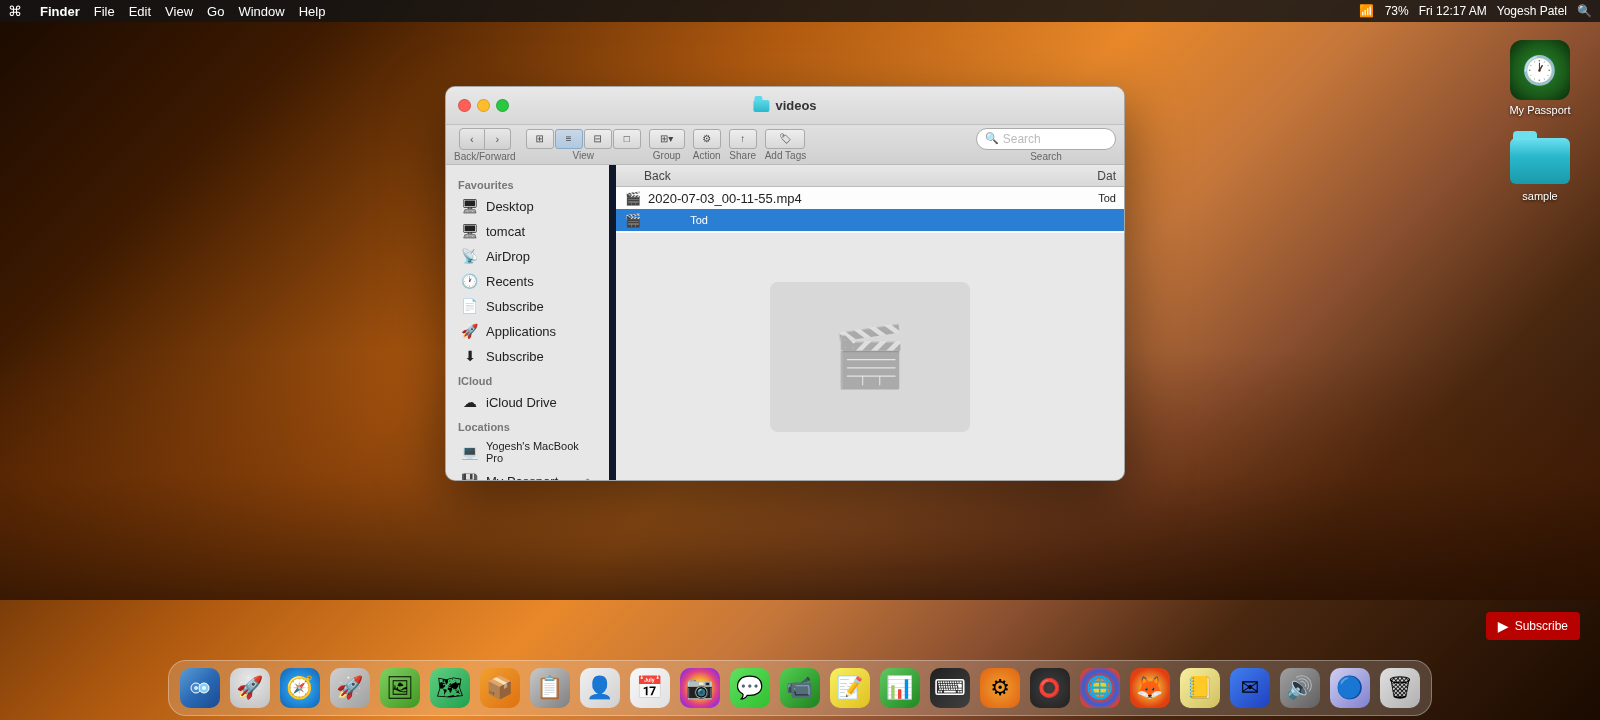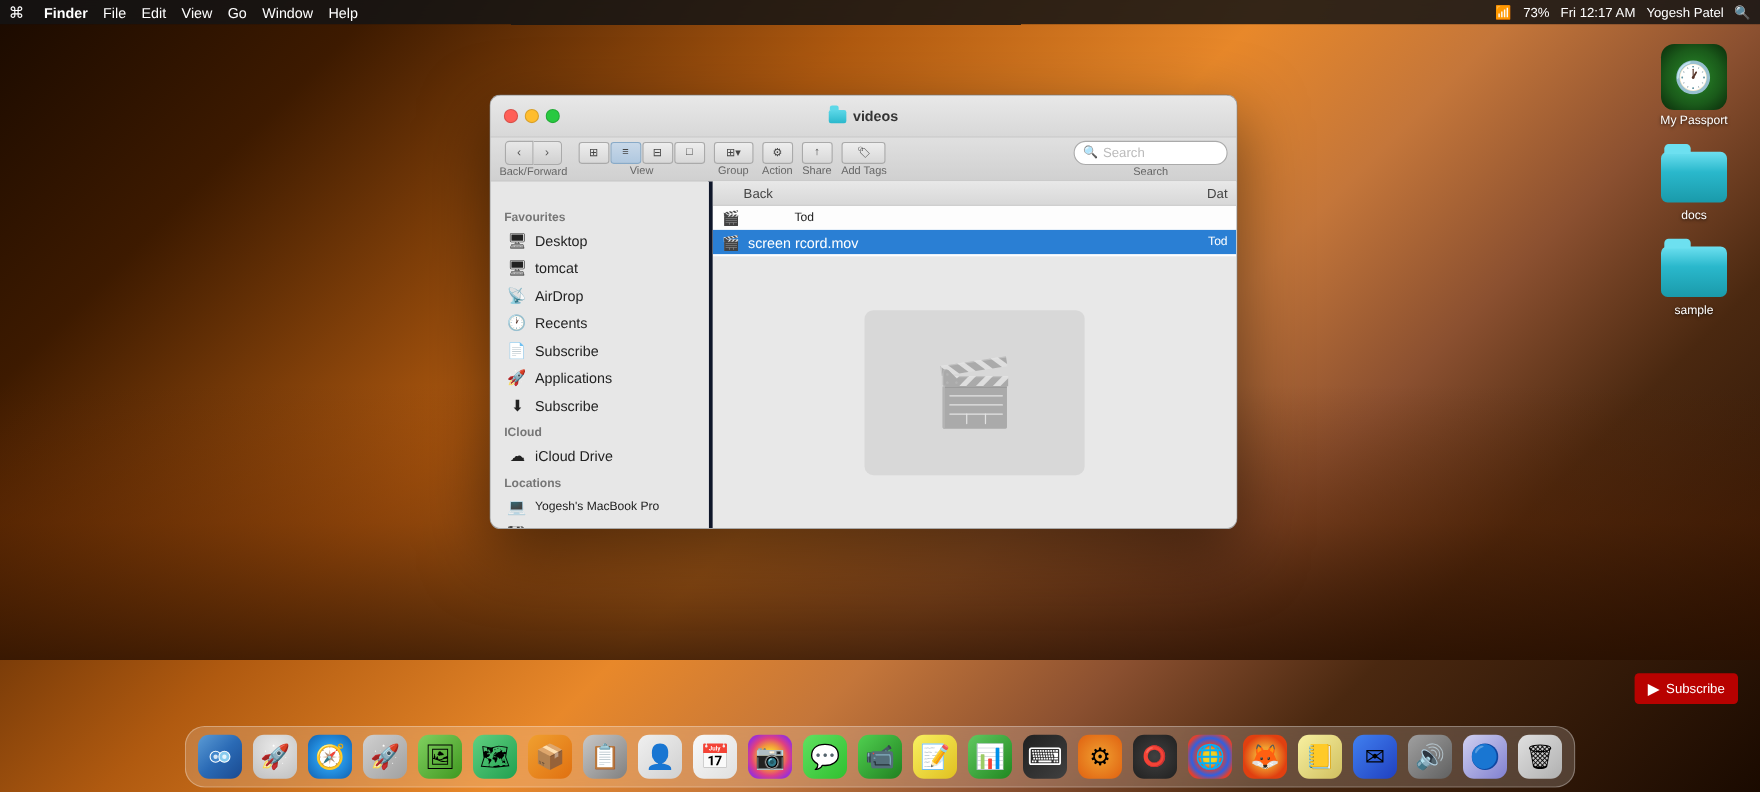--- a/index.html
+++ b/index.html
@@ -291,24 +291,24 @@
     }
 
     
     .finder-content {
       display: flex;
       height: calc(100% - 78px);
     }
 
     
     .finder-sidebar {
-      width: 202px;
+      width: 170px;
       background: rgba(230,230,230,0.9);
-      border-right: 4px solid #0f172a;
-      padding: 20px 0;
+      border-right: 7px solid #0f172a;
+      padding: 8px 0;
       overflow-y: auto;
       flex-shrink: 0;
     }
     .sidebar-section-title {
       font-size: 11px;
       font-weight: 700;
       color: #777;
       padding: 6px 12px 2px;
       text-transform: capitalize;
     }
@@ -452,28 +452,20 @@
   <div class="desktop-icons">
 
     <div class="desktop-icon">
       <div class="desktop-icon-img timemachine-icon" style="background: radial-gradient(circle, #2a8a2a 0%, #1a5a1a 60%, #0a2a0a 100%);">
         <span style="font-size:28px;">🕐</span>
       </div>
       <span class="desktop-icon-label">My Passport</span>
     </div>
 
 
-    <div class="desktop-icon">
-      <div class="desktop-icon-img" style="width:60px;height:50px;position:relative;">
-        <div style="width:60px;height:46px;background:linear-gradient(180deg,#6de0f0 0%,#2ab8cc 40%,#1a9aaa 100%);border-radius:6px;position:relative;">
-          <div style="position:absolute;top:-7px;left:3px;width:24px;height:9px;background:#6de0f0;border-radius:4px 4px 0 0;"></div>
-        </div>
-      </div>
-      <span class="desktop-icon-label">docs</span>
-    </div>
 
     <div class="desktop-icon">
       <div class="desktop-icon-img" style="width:60px;height:50px;position:relative;">
         <div style="width:60px;height:46px;background:linear-gradient(180deg,#6de0f0 0%,#2ab8cc 40%,#1a9aaa 100%);border-radius:6px;position:relative;">
           <div style="position:absolute;top:-7px;left:3px;width:24px;height:9px;background:#6de0f0;border-radius:4px 4px 0 0;"></div>
         </div>
       </div>
       <span class="desktop-icon-label">sample</span>
     </div>
   </div>
@@ -602,25 +594,25 @@
 
       <div class="finder-files">
 
         <div class="file-headers">
           <div class="file-header-name">Back</div>
           <div class="file-header-date">Dat</div>
         </div>
 
         <div class="file-row">
           <div class="file-row-icon">🎬</div>
+          <div class="file-row-name">2020-07-03_00-11-55.mp4</div>
           <div class="file-row-date">Tod</div>
         </div>
         <div class="file-row selected">
           <div class="file-row-icon">🎬</div>
-          <div class="file-row-name">screen rcord.mov</div>
           <div class="file-row-date">Tod</div>
         </div>
 
         <div class="preview-area">
           <div style="width:200px;height:150px;background:rgba(180,180,180,0.3);border-radius:8px;display:flex;align-items:center;justify-content:center;">
             <span style="font-size:60px;opacity:0.3;">🎬</span>
           </div>
         </div>
       </div>
     </div>

